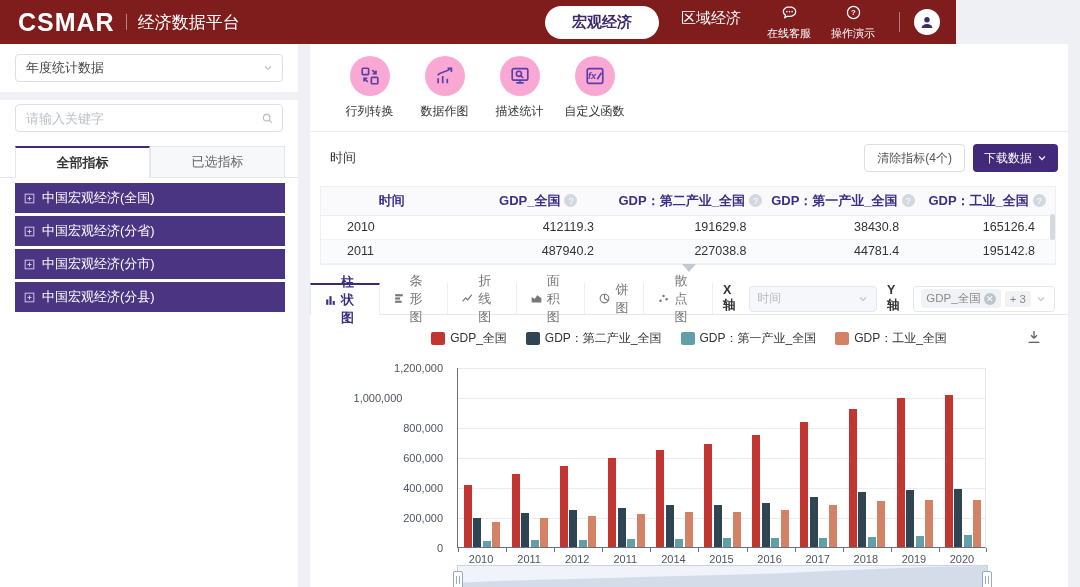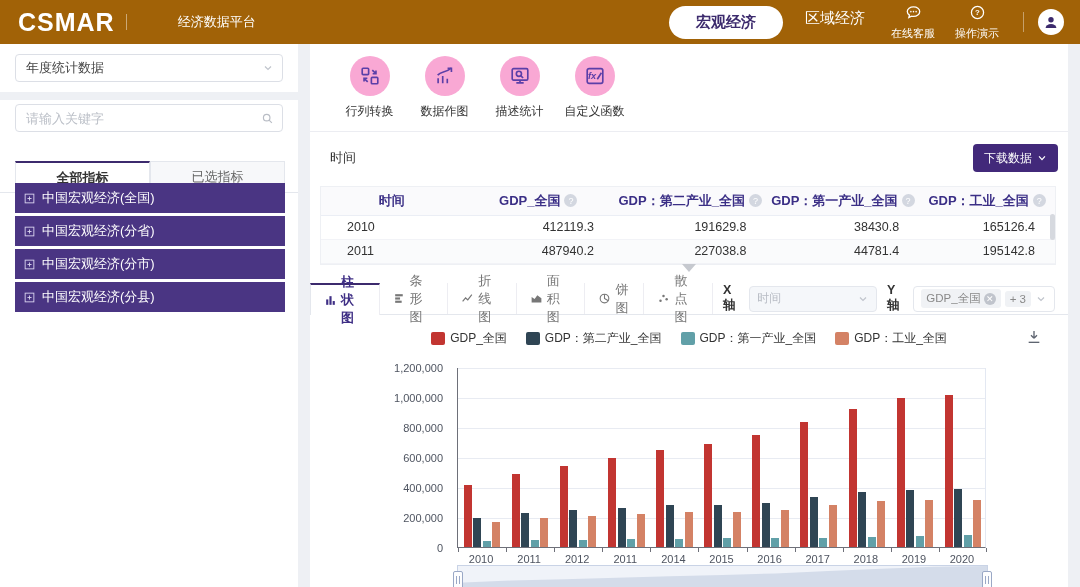--- a/index.html
+++ b/index.html
@@ -1,23 +1,23 @@
 <!DOCTYPE html>
 <html><head>
 <meta charset="utf-8">
 <style>
   * { margin:0; padding:0; box-sizing:border-box; }
   body { font-family:"Liberation Sans", sans-serif; background:#eef0f4; }
   #app { position:relative; width:1080px; height:587px; background:#eef0f4; overflow:hidden; font-size:13px; color:#333; }
 
   
-  .header { position:absolute; left:0; top:0; width:1080px; height:44px; background:#a16207; display:flex; align-items:center; color:#fff; }
+  .header { position:absolute; left:0; top:0; width:956px; height:44px; background:#7f1d1d; display:flex; align-items:center; color:#fff; }
   .logo { margin-left:18px; font-size:25px; font-weight:800; letter-spacing:1px; color:#fff; }
   .logo-divider { width:1px; height:16px; background:rgba(255,255,255,.45); margin:0 11px; }
-  .product-name { font-size:13px; color:#fff;margin-left:40px; }
+  .product-name { font-size:17px; color:#fff; }
   .header-spacer { flex:1; }
   .nav-item { font-size:15px; cursor:pointer; }
   .nav-item.active { background:#fff; color:#3c2a6d; font-weight:bold; border-radius:17px; padding:7px 27px; }
   .nav-item.plain { color:#fff; margin:0 26px 8px 22px; }
   .header-action { display:flex; flex-direction:column; align-items:center; margin-right:20px; cursor:pointer; }
   .header-action svg { width:17px; height:17px; }
   .header-action .lbl { font-size:11px; margin-top:2px; }
   .header-vdivider { width:1px; height:20px; background:rgba(255,255,255,.4); margin:0 14px 0 4px; }
   .avatar { width:26px; height:26px; border-radius:50%; background:#fff; color:#3c2a6d; display:flex; align-items:center; justify-content:center; margin-right:16px; cursor:pointer; }
   .avatar svg { width:18px; height:18px; }
@@ -28,21 +28,21 @@
   .select-box .val { flex:1; font-size:13px; color:#444; }
   .chev { color:#c0c4cc; }
   .chev svg { width:12px; height:12px; display:block; }
 
   .sidebar-main { position:absolute; left:0; top:100px; width:298px; bottom:0; background:#fff; }
   .search-box { position:absolute; left:15px; top:4px; width:268px; height:28px; border:1px solid #dcdfe6; border-radius:4px; display:flex; align-items:center; padding:0 8px 0 10px; background:#fff; }
   .search-box input { border:none; outline:none; flex:1; font-size:13px; color:#333; font-family:inherit; background:transparent; }
   .search-box input::placeholder { color:#bcc0c8; }
   .search-box svg { width:13px; height:13px; color:#b9bdc5; }
 
-  .side-tabs { position:absolute; left:0; top:61px; width:298px; height:32px; border-bottom:1px solid #e4e7ed; display:flex; padding-left:15px; }
+  .side-tabs { position:absolute; left:0; top:46px; width:298px; height:32px; border-bottom:1px solid #e4e7ed; display:flex; padding-left:15px; }
   .side-tab { width:135px; display:flex; align-items:center; justify-content:center; font-size:13px; color:#666; background:#f7f8fa; border:1px solid #e4e7ed; border-bottom:none; cursor:pointer; }
   .side-tab.active { background:#fff; color:#333; font-weight:bold; border-top:2px solid #3c2a6d; position:relative; }
   .side-tab.active { margin-bottom:-1px; }
 
   .tree { position:absolute; left:15px; top:83px; width:270px; }
   .tree-item { height:30px; background:#4a3583; color:#fff; display:flex; align-items:center; padding-left:9px; margin-bottom:3px; font-size:13px; cursor:pointer; }
   .tree-item svg { width:11px; height:11px; margin-right:7px; flex:none; }
 
   
   .main-card { position:absolute; left:310px; top:44px; width:758px; bottom:0; background:#fff; overflow:hidden; }
@@ -261,20 +261,21 @@
               <path d="M14.5 15.5l4.5-7"></path>
             </svg>
           </div>
           <div class="lbl">自定义函数</div>
         </div>
       </div>
 
     <div class="filter-row">
       <span class="filter-label">时间</span>
       <div class="filter-spacer"></div>
+      <button class="btn-plain">清除指标(4个)</button>
       <button class="btn-primary">
         <span>下载数据</span>
         <svg viewBox="0 0 24 24" fill="none" stroke="currentColor" stroke-width="3">
             <path d="M5 8l7 8 7-8"></path>
           </svg>
       </button>
     </div>
 
     <div class="data-table">
       <table id="gdp-table">
@@ -423,21 +424,21 @@
         </svg>
     </div>
 
     <div class="chart-region">
       <div class="y-labels" id="y-labels">
           <span style="top: 174px;">0</span>
           <span style="top: 144px;">200,000</span>
           <span style="top: 114px;">400,000</span>
           <span style="top: 84px;">600,000</span>
           <span style="top: 54px;">800,000</span>
-          <span style="top: 24px;">1,000,000</span>
+          <span style="top: 24px; text-align: center;">1,000,000</span>
           <span style="top: -6px;">1,200,000</span>
         </div>
       <div class="plot" id="plot">
           <div class="gridline" style="top: 150px;"></div>
           <div class="gridline" style="top: 120px;"></div>
           <div class="gridline" style="top: 90px;"></div>
           <div class="gridline" style="top: 60px;"></div>
           <div class="gridline" style="top: 30px;"></div>
           <div class="gridline" style="top: 0px;"></div>
           <div class="x-tick" style="left: 0px;"></div>

